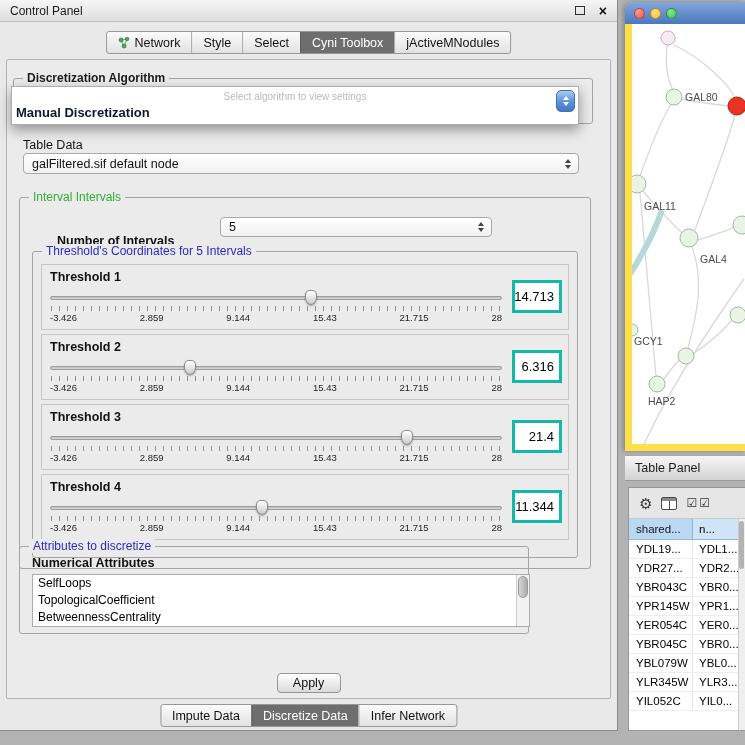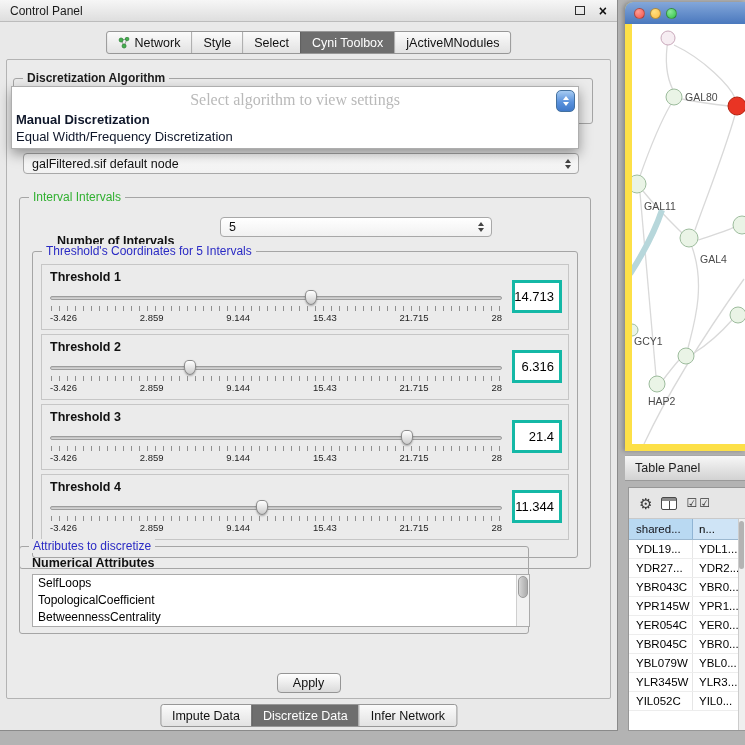--- a/index.html
+++ b/index.html
@@ -34,21 +34,21 @@
     font-size:12px; white-space:nowrap; }
   .gt-dark { color:#1c1c1c; font-weight:bold; }
   .gt-green { color:#31b031; }
   .gt-blue { color:#2a2ac4; }
 
   .discret-group { left:6px; top:18px; width:580px; height:46px; }
 
   
   .algo-popup { position:absolute; left:4px; top:26px; width:568px; background:#fff;
     border:1px solid #aeaeae; box-shadow:0 5px 12px rgba(0,0,0,.38); z-index:30; padding-bottom:3px; }
-  .algo-placeholder { text-align:center; color:#b9b9b9; font-size:16px; padding:4px 0 2px;font-family:Liberation Serif, serif; }
+  .algo-placeholder { text-align:center; color:#b9b9b9; font-size:10px; padding:4px 0 2px; }
   .algo-combo-btn { position:absolute; right:3px; top:3px; width:19px; height:22px;
     border-radius:5px; border:1px solid #44719f; display:flex; flex-direction:column;
     align-items:center; justify-content:center; gap:2px;
     background:linear-gradient(#a6cbf2,#5a92dd 55%,#4079c9); }
   .algo-option { font-size:13px; color:#0f172a; padding:1px 4px; }
   .algo-option.first { font-weight:bold; }
 
   .tri-up { width:0; height:0; border-left:3.5px solid transparent; border-right:3.5px solid transparent;
     border-bottom:4.5px solid #444; }
   .tri-down { width:0; height:0; border-left:3.5px solid transparent; border-right:3.5px solid transparent;
@@ -187,21 +187,20 @@
     </div>
 
     <div class="algo-popup">
       <div class="algo-placeholder">Select algorithm to view settings</div>
       <div class="algo-combo-btn">
         <span class="tri-up tri-white"></span>
         <span class="tri-down tri-white"></span>
       </div>
       <div>
           <div class="algo-option first">Manual Discretization</div>
-          <div class="algo-option">Equal Width/Frequency Discretization</div>
         </div>
     </div>
 
     <div class="td-label">Table Data</div>
     <div class="combo td-combo">
       <span>galFiltered.sif default node</span>
       <span class="arrows">
         <span class="tri-up"></span>
           <span class="tri-down"></span>
       </span>

